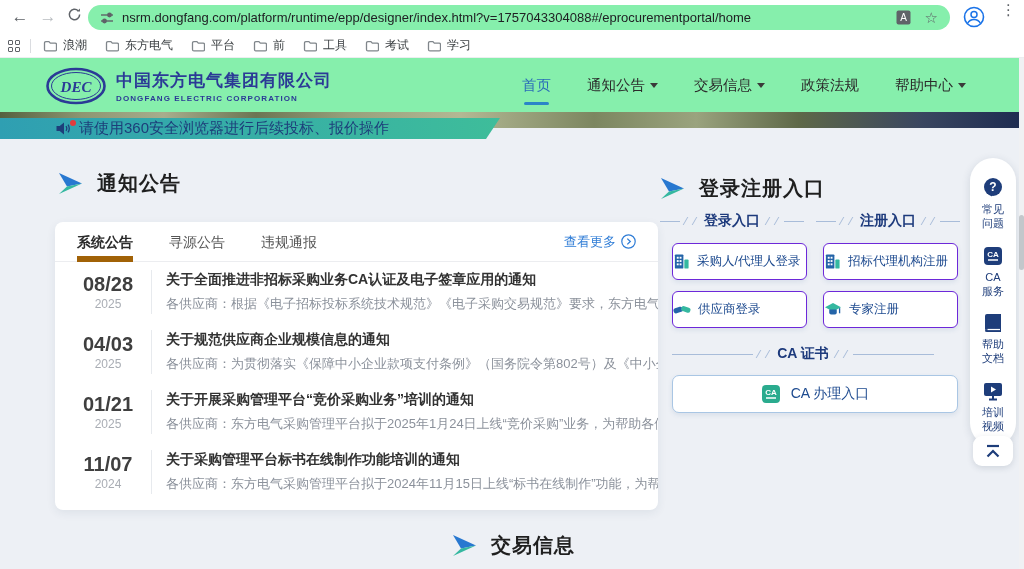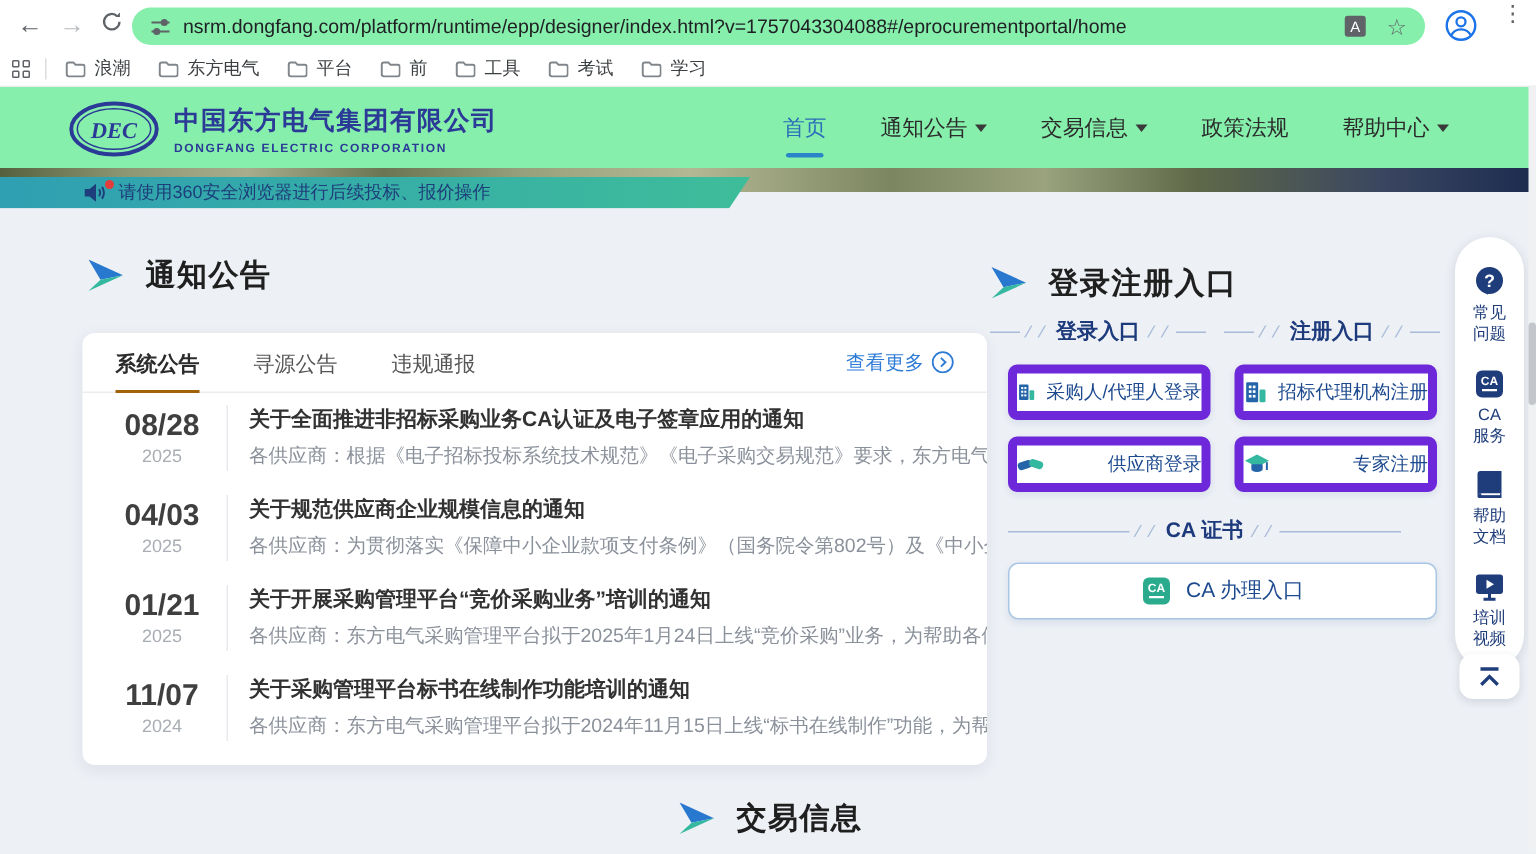--- a/index.html
+++ b/index.html
@@ -35,51 +35,51 @@
   .nav-item.active::after { content:""; position:absolute; left:2px; right:2px; bottom:-10px; height:2.5px; background:#2a85c8; border-radius:2px; }
   .caret { width:0; height:0; border-left:4px solid transparent; border-right:4px solid transparent; border-top:5px solid #3a3a3a; margin-left:5px; }
 
   
   #banner { position:absolute; top:112px; left:0; width:1024px; height:16px;
     background:linear-gradient(90deg,#55603f 0%,#8d9672 8%,#a7ad8d 16%,#6c7553 25%,#97a07c 34%,#b3b894 45%,#7c8660 58%,#9aa37e 68%,#5e6848 78%,#3a4660 90%,#1d2b50 100%); }
   #ribbon { position:absolute; top:118px; left:0; width:500px; height:21px; z-index:21;
     background:linear-gradient(90deg,#2f9fb2,#3ebd9a);
     clip-path:polygon(0 0,100% 0,calc(100% - 14px) 100%,0 100%);
     display:flex; align-items:center; }
-  #ribbon-text { font-size:12px; color:#1d3e7a; margin-left:8px; }
+  #ribbon-text { font-size:15px; color:#1d3e7a; margin-left:8px; }
   #ribbon-dot { position:absolute; left:70px; top:2px; width:6px; height:6px; border-radius:50%; background:#e23c3c; }
 
   
   .sec-title { display:flex; align-items:center; gap:14px; }
   .sec-title span { font-size:20px; font-weight:bold; color:#1f1f1f; letter-spacing:1px; }
 
   
   #card { position:absolute; left:55px; top:222px; width:603px; height:288px; background:#fff; border-radius:8px; box-shadow:0 3px 10px rgba(40,60,90,.08); z-index:5; }
   #tabs { display:flex; align-items:center; height:40px; padding:0 22px; border-bottom:1px solid #ecedf0; }
   .tab { font-size:14px; color:#555; margin-right:36px; height:40px; line-height:40px; cursor:pointer; }
-  .tab.active { color:#2b2b2b; font-weight:bold; border-bottom:2px solid #a16207; }
+  .tab.active { color:#2b2b2b; font-weight:bold; border-bottom:6px solid #a16207; }
   #viewmore { margin-left:auto; display:flex; align-items:center; gap:5px; color:#2e7cd6; font-size:13px; cursor:pointer; }
   .n-item { display:flex; align-items:center; height:60px; padding-left:20px; }
   .n-date { width:66px; text-align:center; flex:none; }
   .n-date .d { font-size:20px; color:#3f3f3f; font-weight:600; }
   .n-date .y { font-size:12px; color:#a9adb4; margin-top:1px; }
   .n-sep { width:1px; height:44px; background:#e7eaee; margin:0 14px 0 10px; flex:none; }
   .n-body { overflow:hidden; }
   .n-title { font-size:14px; font-weight:600; color:#323232; white-space:nowrap; overflow:hidden; }
   .n-desc { font-size:13px; color:#8b919b; margin-top:6px; white-space:nowrap; overflow:hidden; }
 
   
   #logincol { position:absolute; left:660px; top:175px; width:300px; z-index:5; }
   .hd-row { display:flex; margin-top:10px; }
   .hd { flex:1; display:flex; align-items:center; gap:4px; }
   .hd .line { flex:1; height:1px; background:#a8bcd9; }
   .hd .lbl { font-size:14px; font-weight:bold; color:#1d3a7c; margin:0 2px; white-space:nowrap; }
   .tick { display:inline-block; width:3px; height:8px; border-left:1.5px solid #a8bcd9; transform:skewX(-30deg); margin:0 1px; }
   #btngrid { display:grid; grid-template-columns:135px 135px; grid-column-gap:16px; grid-row-gap:11px; margin:13px 0 0 12px; }
-  .lbtn { height:37px; background:#fff; border:6px solid #6d28d9; border-radius:6px; box-shadow:0 2px 5px rgba(31,78,140,.10); display:flex; align-items:center; justify-content:space-between; gap:7px; cursor:pointer; }
+  .lbtn { height:37px; background:#fff; border:1px solid #6d28d9; border-radius:6px; box-shadow:0 2px 5px rgba(31,78,140,.10); display:flex; align-items:center; justify-content:flex-start; gap:7px; cursor:pointer; }
   .lbtn span { font-size:12.5px; color:#1d4a8f; white-space:nowrap; }
   #cabtn { margin:12px 0 0 12px; width:286px; height:38px; background:#fff; border:1px solid #a9c6e4; border-radius:7px; box-shadow:0 2px 5px rgba(31,78,140,.10); display:flex; align-items:center; justify-content:center; gap:10px; cursor:pointer; }
   #cabtn span { font-size:14px; color:#1d4a8f; }
 
   
   #bottomtitle { position:absolute; left:452px; top:532px; z-index:5; }
 
   
   #floatbar { position:absolute; left:970px; top:158px; width:46px; background:#fff; border-radius:23px; box-shadow:0 2px 8px rgba(40,60,90,.15); padding:12px 0 6px; z-index:25; }
   .fb-item { display:flex; flex-direction:column; align-items:center; padding:7px 0; cursor:pointer; }

